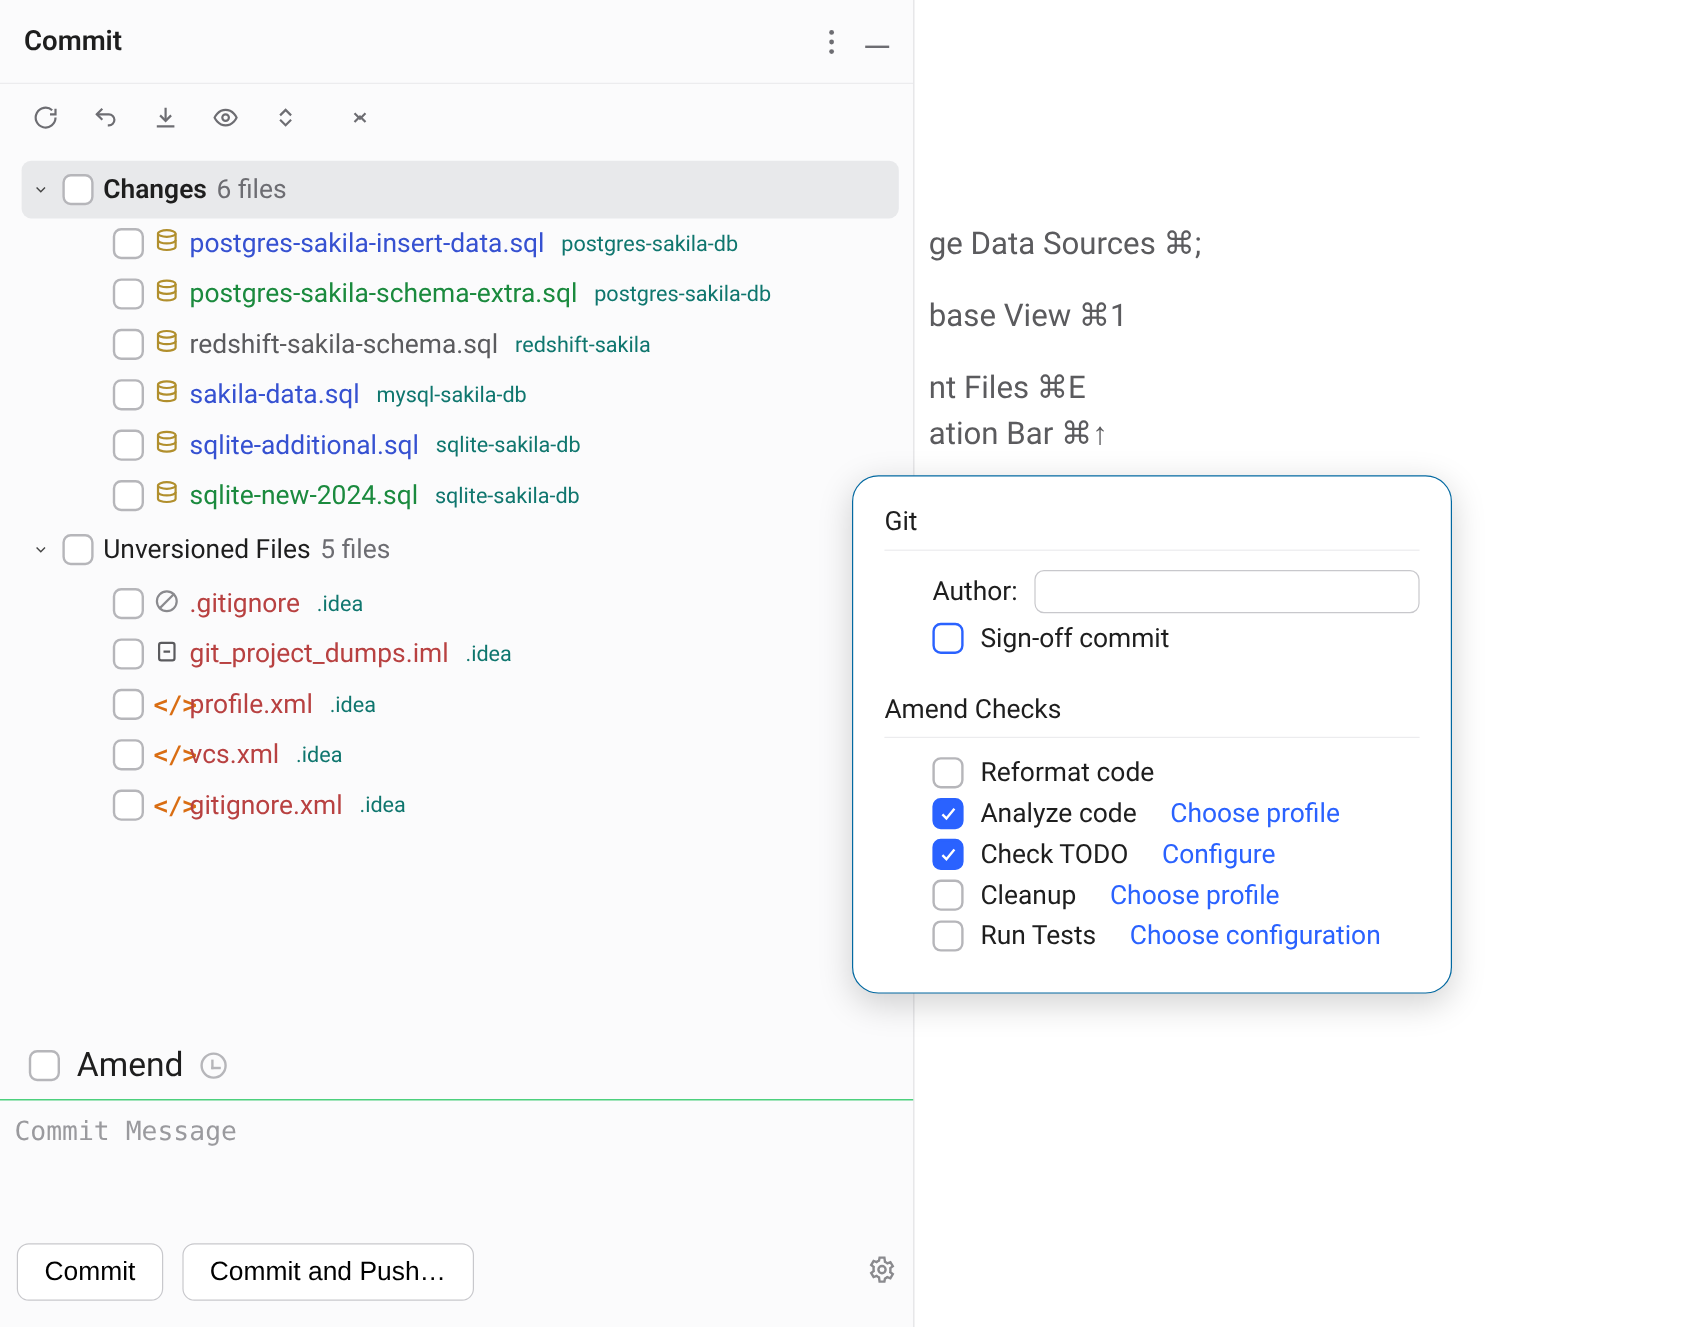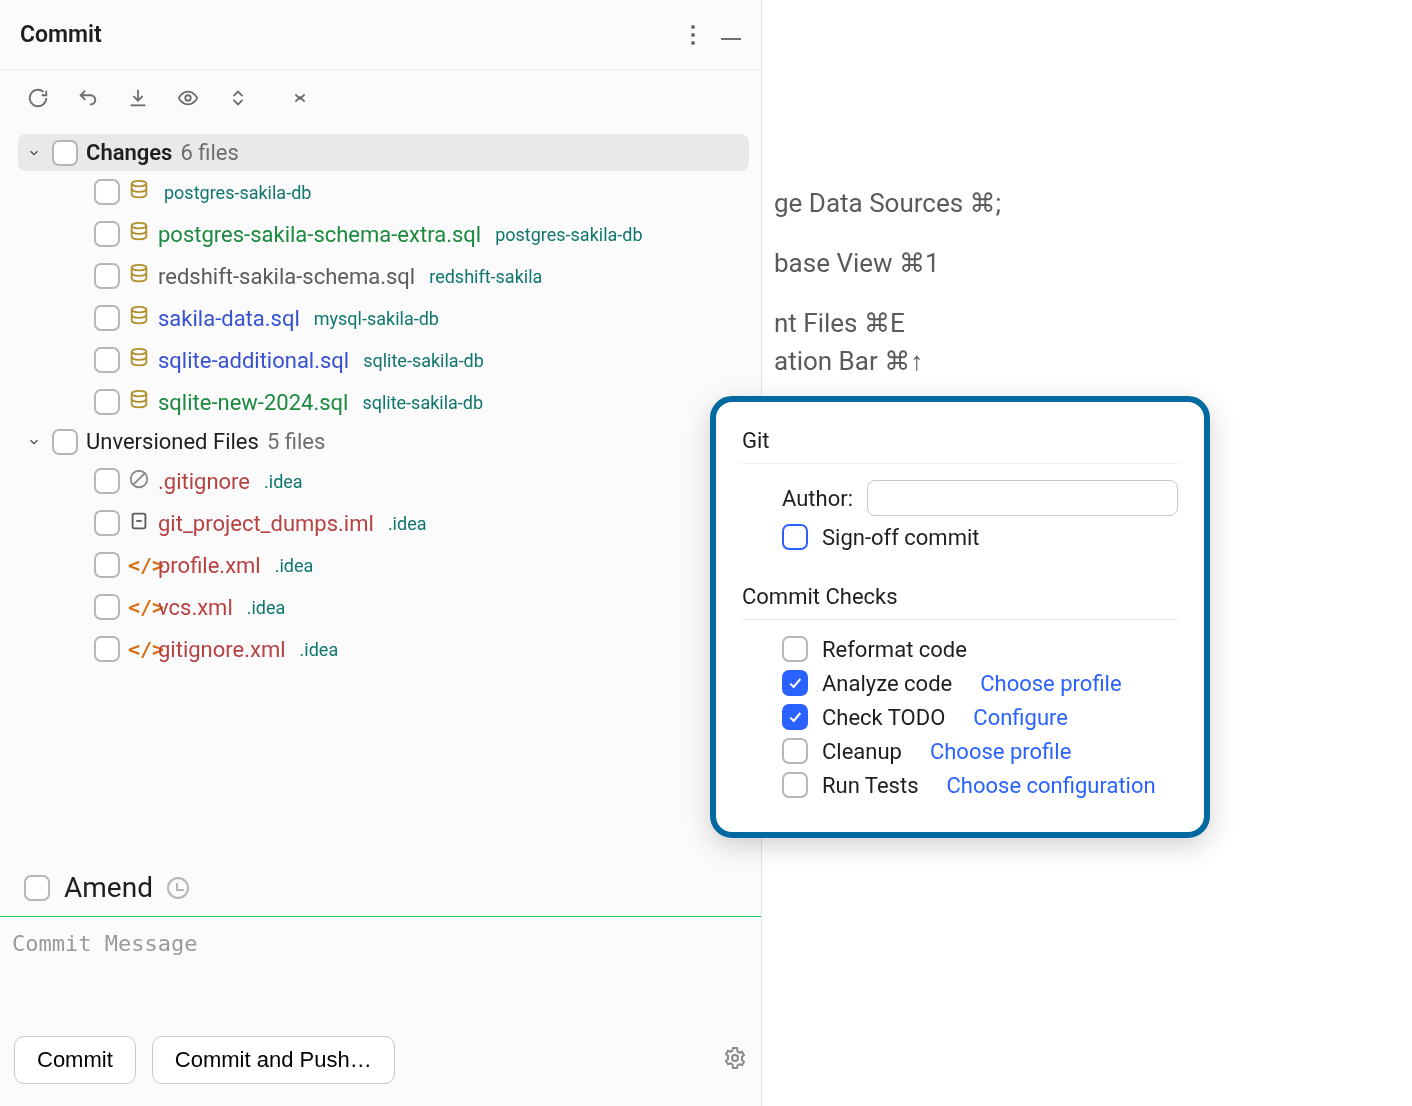--- a/index.html
+++ b/index.html
@@ -60,21 +60,21 @@
 
   .tree {
     flex: 1;
     overflow: hidden;
     padding: 8px 12px 0 18px;
   }
   .group-row {
     display: flex;
     align-items: center;
     gap: 8px;
-    height: 37px;
+    height: 48px;
     padding: 0 6px;
     border-radius: 8px;
   }
   .group-row.selected { background: #e8e9eb; }
   .chev { width: 20px; display:flex; justify-content:center; }
   .chev svg { width:14px; height:14px; }
   .cbox {
     width: 26px; height: 26px;
     border: 2px solid #b6b6ba;
     border-radius: 7px;
@@ -140,21 +140,21 @@
     font-size:26px;
     white-space: nowrap;
   }
 
   
   .popup {
     position:absolute;
     left: 710px; top: 396px;
     width: 500px;
     background:#fff;
-    border:6px solid #0369a1;
+    border:1px solid #0369a1;
     border-radius: 22px;
     box-shadow: 0 8px 28px rgba(0,0,0,.18);
     padding: 22px 26px 26px 26px;
     font-size:22px;
   }
   .popup-section-title { font-size:22px; font-weight:400; margin: 4px 0 10px 0; }
   .popup hr { border:none; border-top:1px solid #ececee; margin:6px 0 16px 0;}
   .form-row { display:flex; align-items:center; gap:14px; margin:8px 0; padding-left:40px; }
   .text-input{
     flex:1;
@@ -251,20 +251,21 @@
       <span class="group-count">6 files</span>
     </div>
     <div id="changes-list">
         <div class="file-row">
           <span class="cbox"></span>
           <span class="file-icon"><svg viewBox="0 0 24 24" fill="none" stroke="#b18f2d" stroke-width="2">
               <ellipse cx="12" cy="5" rx="8" ry="3"></ellipse>
               <path d="M4 5v6c0 1.7 3.6 3 8 3s8-1.3 8-3V5"></path>
               <path d="M4 11v6c0 1.7 3.6 3 8 3s8-1.3 8-3v-6"></path>
             </svg></span>
+          <span class="file-name c-blue">postgres-sakila-insert-data.sql</span>
           <span class="file-loc">postgres-sakila-db</span>
         </div>
         <div class="file-row">
           <span class="cbox"></span>
           <span class="file-icon"><svg viewBox="0 0 24 24" fill="none" stroke="#b18f2d" stroke-width="2">
               <ellipse cx="12" cy="5" rx="8" ry="3"></ellipse>
               <path d="M4 5v6c0 1.7 3.6 3 8 3s8-1.3 8-3V5"></path>
               <path d="M4 11v6c0 1.7 3.6 3 8 3s8-1.3 8-3v-6"></path>
             </svg></span>
           <span class="file-name c-green">postgres-sakila-schema-extra.sql</span>
@@ -394,21 +395,21 @@
   <hr>
   <div class="form-row">
     <span>Author:</span>
     <input class="text-input" value="" style="">
   </div>
   <div class="form-row">
     <span class="popcb blue-outline"></span>
     <span>Sign-off commit</span>
   </div>
 
-  <div class="popup-section-title checks-title">Commit Checks</div>
+  <div class="popup-section-title checks-title">Amend Checks</div>
   <hr>
 
   <div class="form-row">
     <span class="popcb"></span>
     <span>Reformat code</span>
   </div>
 
   <div class="form-row">
     <span class="popcb checked">
       <svg viewBox="0 0 24 24" fill="none" stroke="#fff" stroke-width="3">

